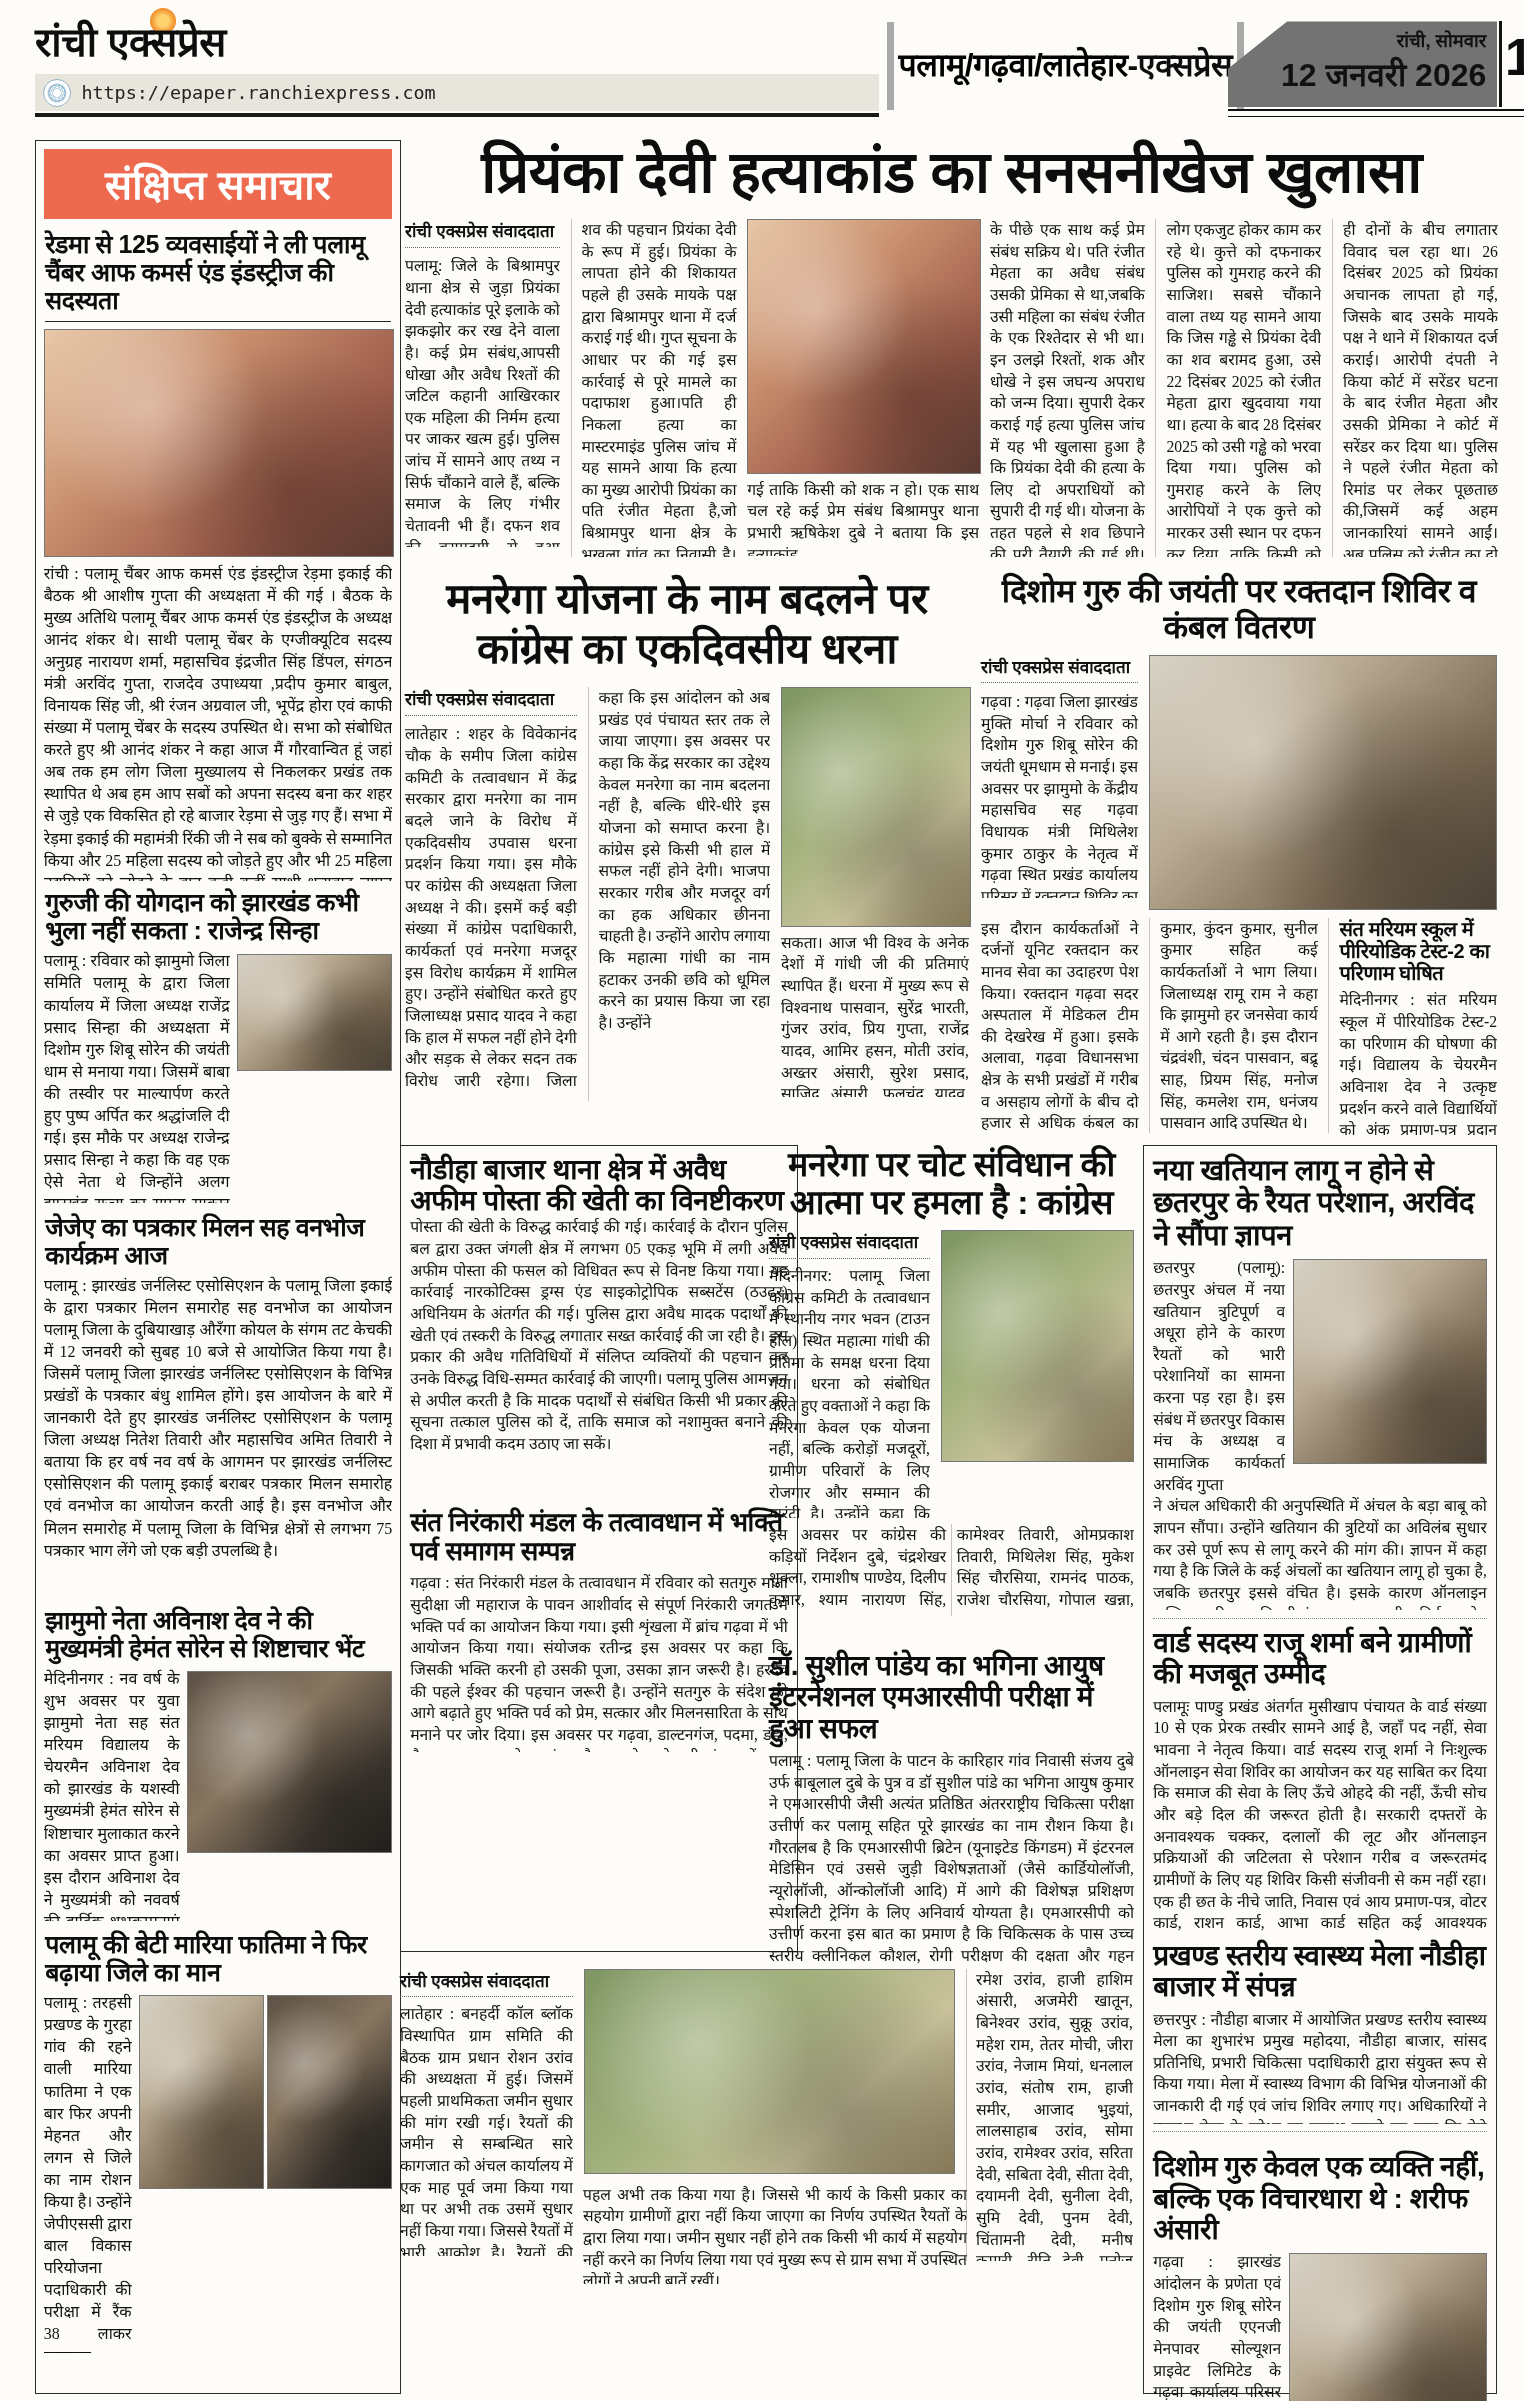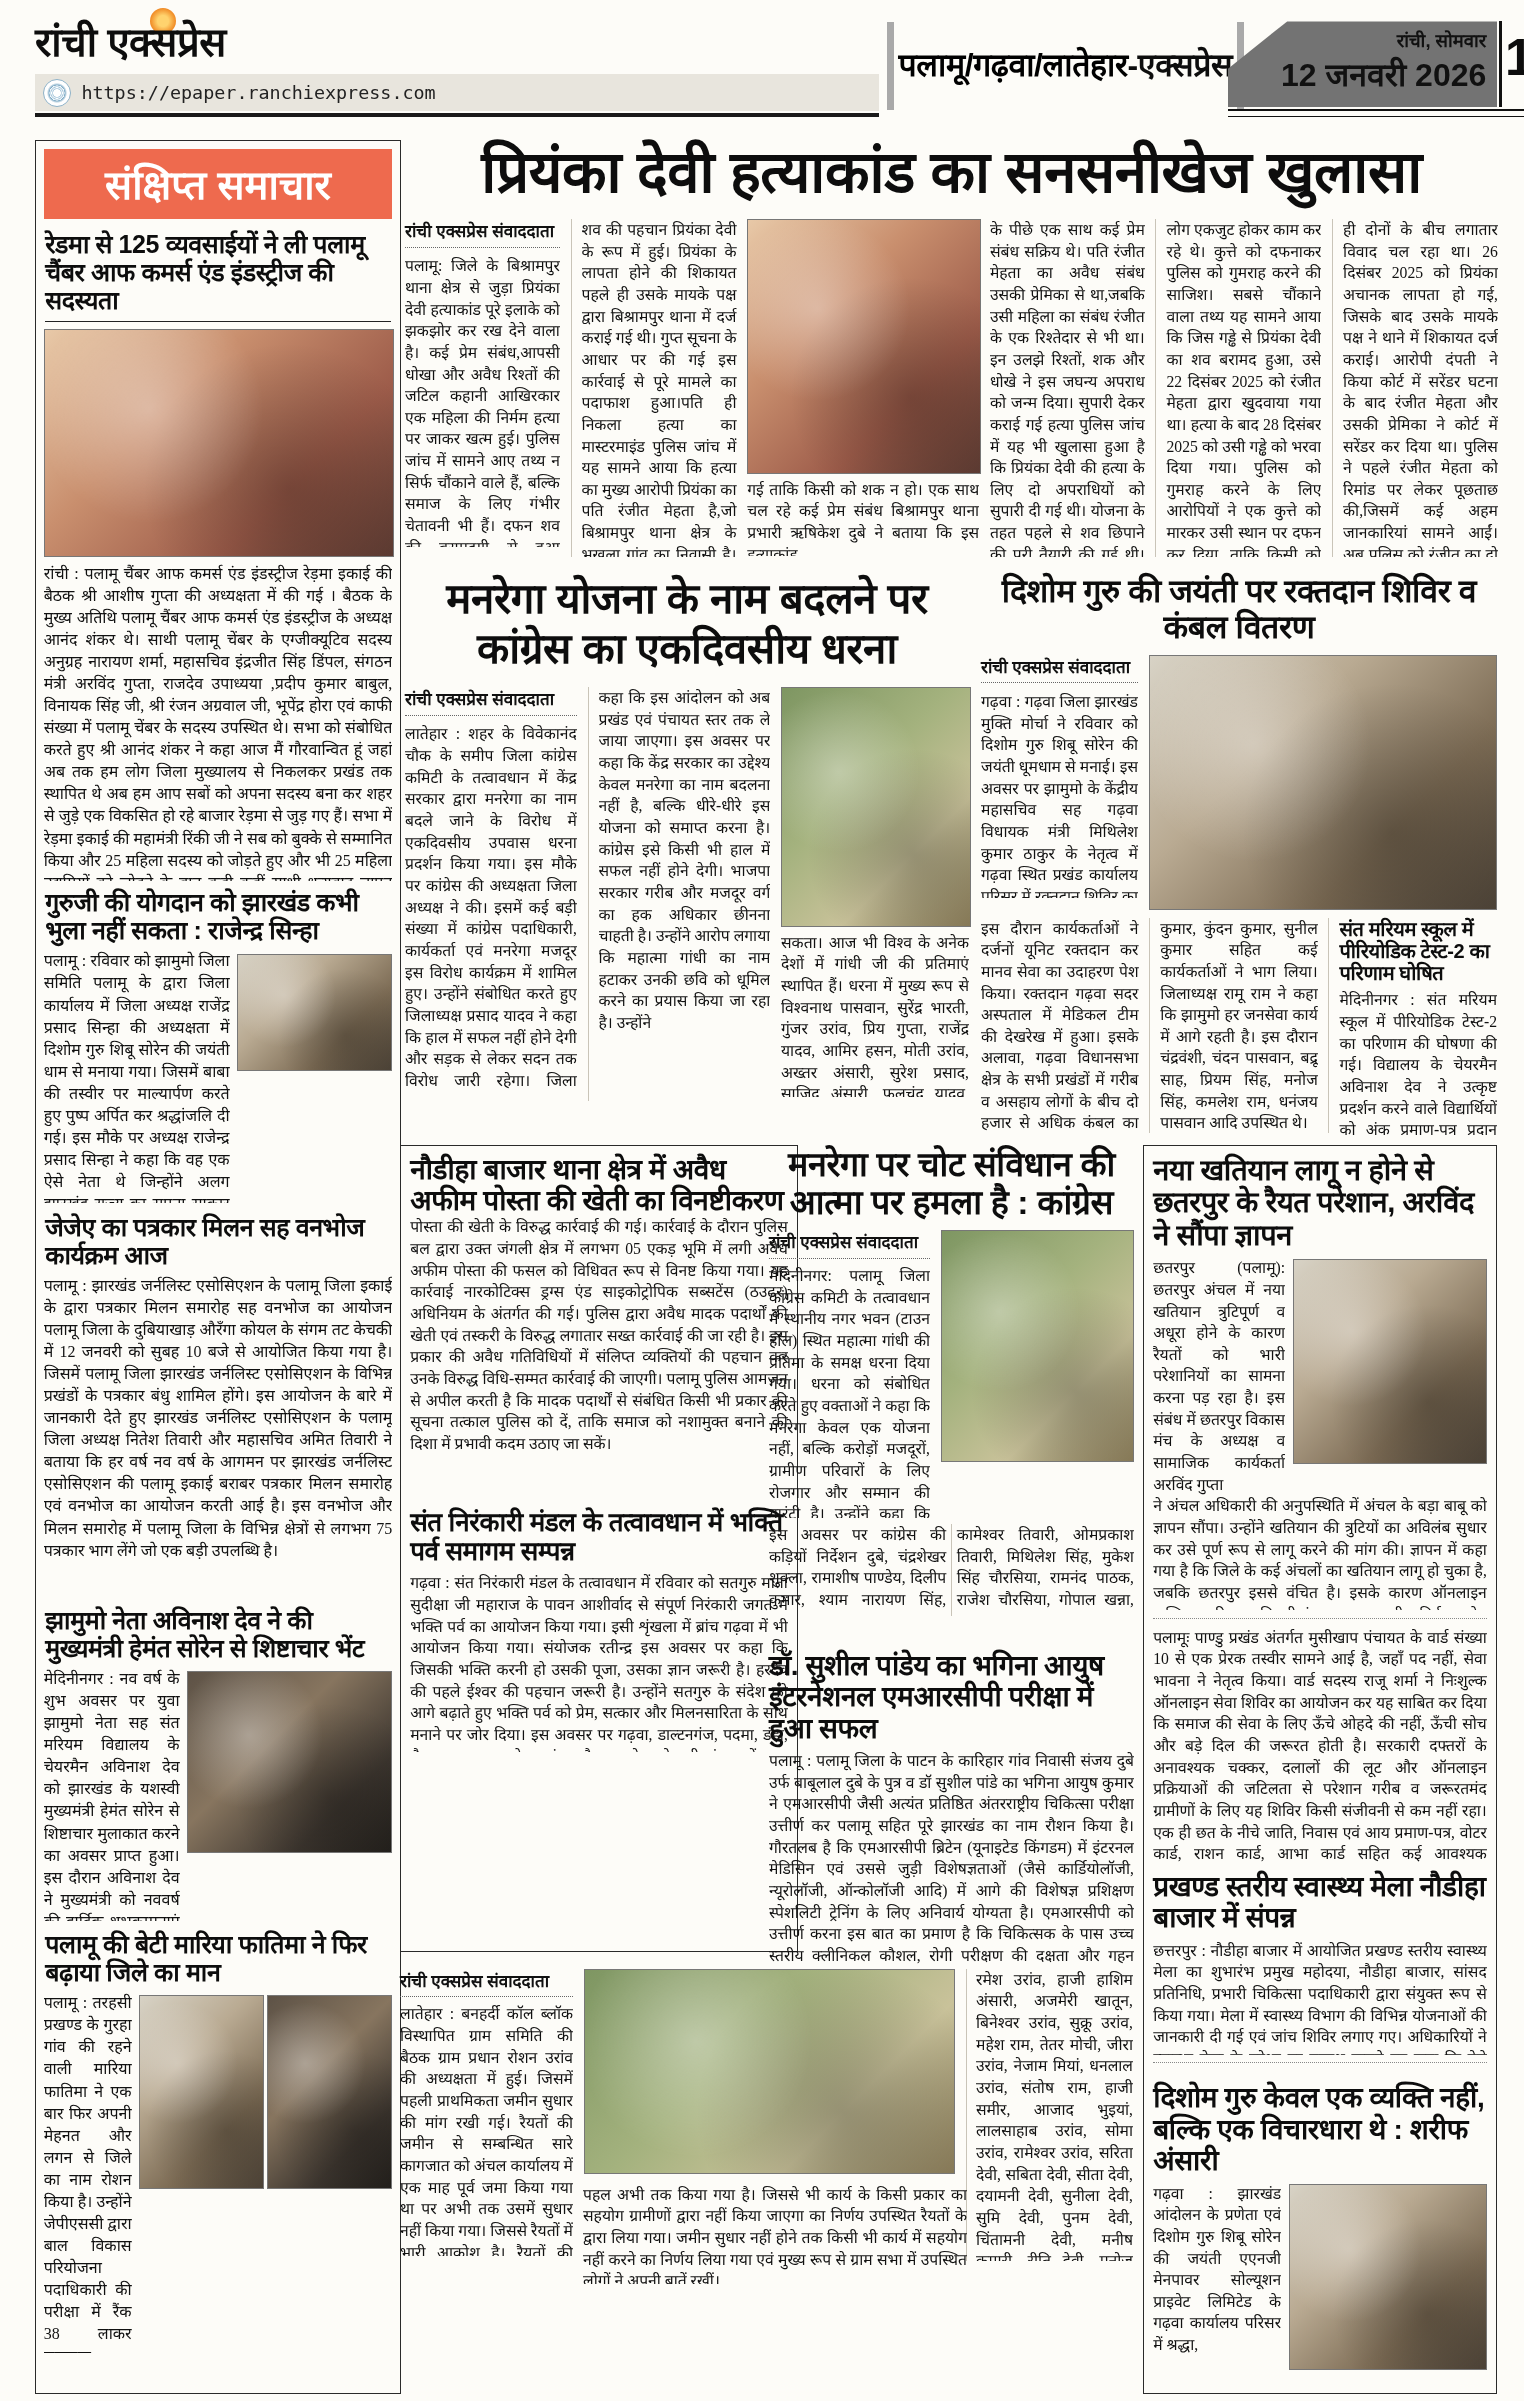--- a/index.html
+++ b/index.html
@@ -182,20 +182,21 @@
     <div>
       <div class="hl" style="font-size:29px;">नया खतियान लागू न होने से छतरपुर के रैयत परेशान, अरविंद ने सौंपा ज्ञापन</div>
       <div style="overflow:hidden;margin-top:6.1px;">
         <div class="ph ph-indoor" style="float:right;width:192px;height:203px;margin:1.5px 0 6.1px 7.7px;"></div>
         <div class="bd">छतरपुर (पलामू): छतरपुर अंचल में नया खतियान त्रुटिपूर्ण व अधूरा होने के कारण रैयतों को भारी परेशानियों का सामना करना पड़ रहा है। इस संबंध में छतरपुर विकास मंच के अध्यक्ष व सामाजिक कार्यकर्ता अरविंद गुप्ता</div>
       </div>
       <div class="bd" style="height:115px;">ने अंचल अधिकारी की अनुपस्थिति में अंचल के बड़ा बाबू को ज्ञापन सौंपा। उन्होंने खतियान की त्रुटियों का अविलंब सुधार कर उसे पूर्ण रूप से लागू करने की मांग की। ज्ञापन में कहा गया है कि जिले के कई अंचलों का खतियान लागू हो चुका है, जबकि छतरपुर इससे वंचित है। इसके कारण ऑनलाइन दाखिल-खारिज, भूमि सीमांकन, लगान रसीद निर्गत समेत तमाम राजस्व कार्य बाधित हैं। अरविंद गुप्ता ने चेतावनी दी कि शीघ्र समाधान नहीं निकाला गया तो चरणबद्ध आंदोलन होगा। साथ ही बस स्टैंड व ऑटो स्टैंड निर्माण के लिए भूमि उपलब्ध कराने की भी मांग रखी गई।</div>
     </div>
     <div class="dotrule" style="margin:7.7px 0;"></div>
     <div>
+      <div class="hl" style="font-size:28px;">वार्ड सदस्य राजू शर्मा बने ग्रामीणों की मजबूत उम्मीद</div>
       <div class="bd" style="height:238px;margin-top:6.1px;">पलामूः पाण्डु प्रखंड अंतर्गत मुसीखाप पंचायत के वार्ड संख्या 10 से एक प्रेरक तस्वीर सामने आई है, जहाँ पद नहीं, सेवा भावना ने नेतृत्व किया। वार्ड सदस्य राजू शर्मा ने निःशुल्क ऑनलाइन सेवा शिविर का आयोजन कर यह साबित कर दिया कि समाज की सेवा के लिए ऊँचे ओहदे की नहीं, ऊँची सोच और बड़े दिल की जरूरत होती है। सरकारी दफ्तरों के अनावश्यक चक्कर, दलालों की लूट और ऑनलाइन प्रक्रियाओं की जटिलता से परेशान गरीब व जरूरतमंद ग्रामीणों के लिए यह शिविर किसी संजीवनी से कम नहीं रहा। एक ही छत के नीचे जाति, निवास एवं आय प्रमाण-पत्र, वोटर कार्ड, राशन कार्ड, आभा कार्ड सहित कई आवश्यक ऑनलाइन सेवाएं पूरी तरह निःशुल्क उपलब्ध कराई गईं। शिविर में बड़ी संख्या में ग्रामीणों की भागीदारी रही। समय और पैसे की बचत होने से लोगों में खासा उत्साह देखा गया और उन्होंने वार्ड सदस्य राजू शर्मा के प्रति आभार व्यक्त किया।</div>
     </div>
     <div>
       <div class="hl" style="font-size:28px;margin-top:6.1px;">प्रखण्ड स्तरीय स्वास्थ्य मेला नौडीहा बाजार में संपन्न</div>
       <div class="bd" style="height:115px;margin-top:6.1px;">छत्तरपुर : नौडीहा बाजार में आयोजित प्रखण्ड स्तरीय स्वास्थ्य मेला का शुभारंभ प्रमुख महोदया, नौडीहा बाजार, सांसद प्रतिनिधि, प्रभारी चिकित्सा पदाधिकारी द्वारा संयुक्त रूप से किया गया। मेला में स्वास्थ्य विभाग की विभिन्न योजनाओं की जानकारी दी गई एवं जांच शिविर लगाए गए। अधिकारियों ने स्वास्थ्य मेला के उद्देश्य पर प्रकाश डालते हुए कहा कि ऐसे आयोजनों से ग्रामीणों को दूरदराज के क्षेत्रों में स्वास्थ्य सेवाएं उनके स्थान पर ही उपलब्ध हो जाती हैं।</div>
     </div>
     <div class="dotrule" style="margin:7.7px 0;"></div>
     <div>
       <div class="hl" style="font-size:28px;margin-top:19px;">दिशोम गुरु केवल एक व्यक्ति नहीं, बल्कि एक विचारधारा थे : शरीफ अंसारी</div>
       <div style="overflow:hidden;margin-top:6.1px;">

